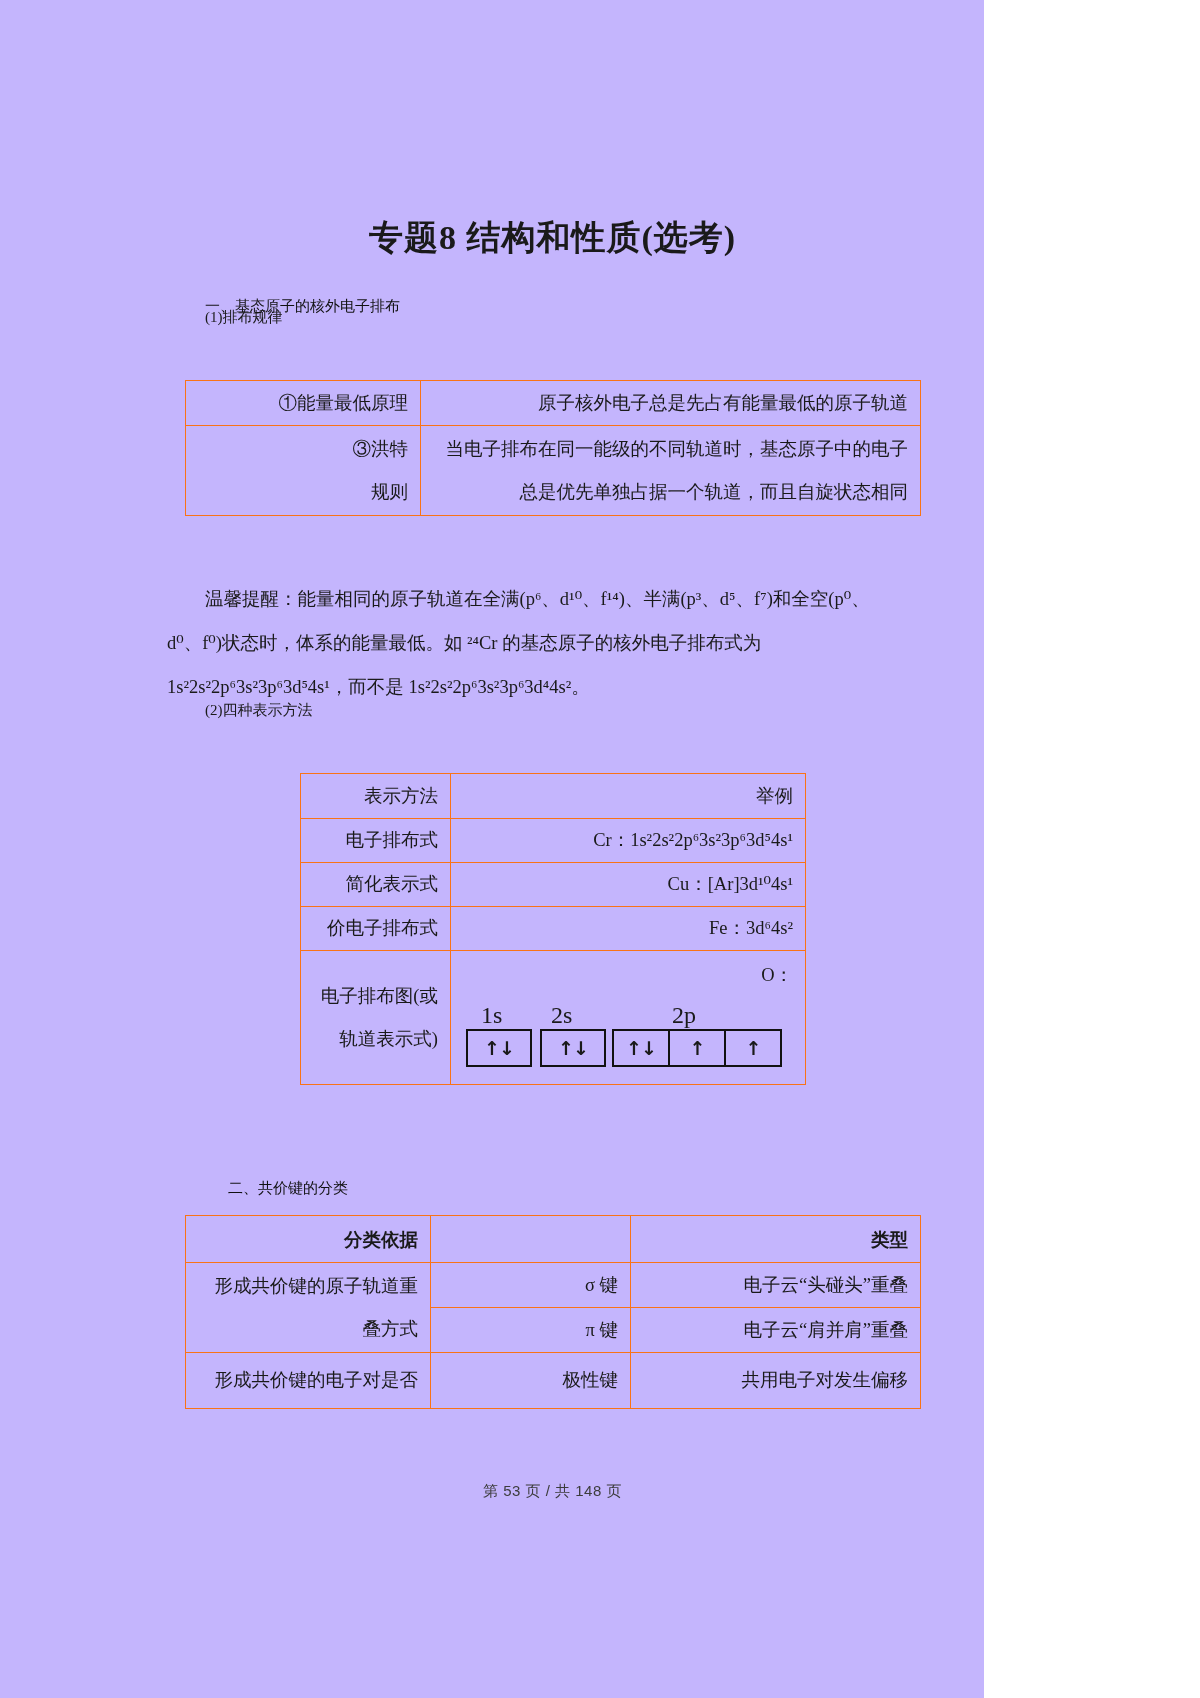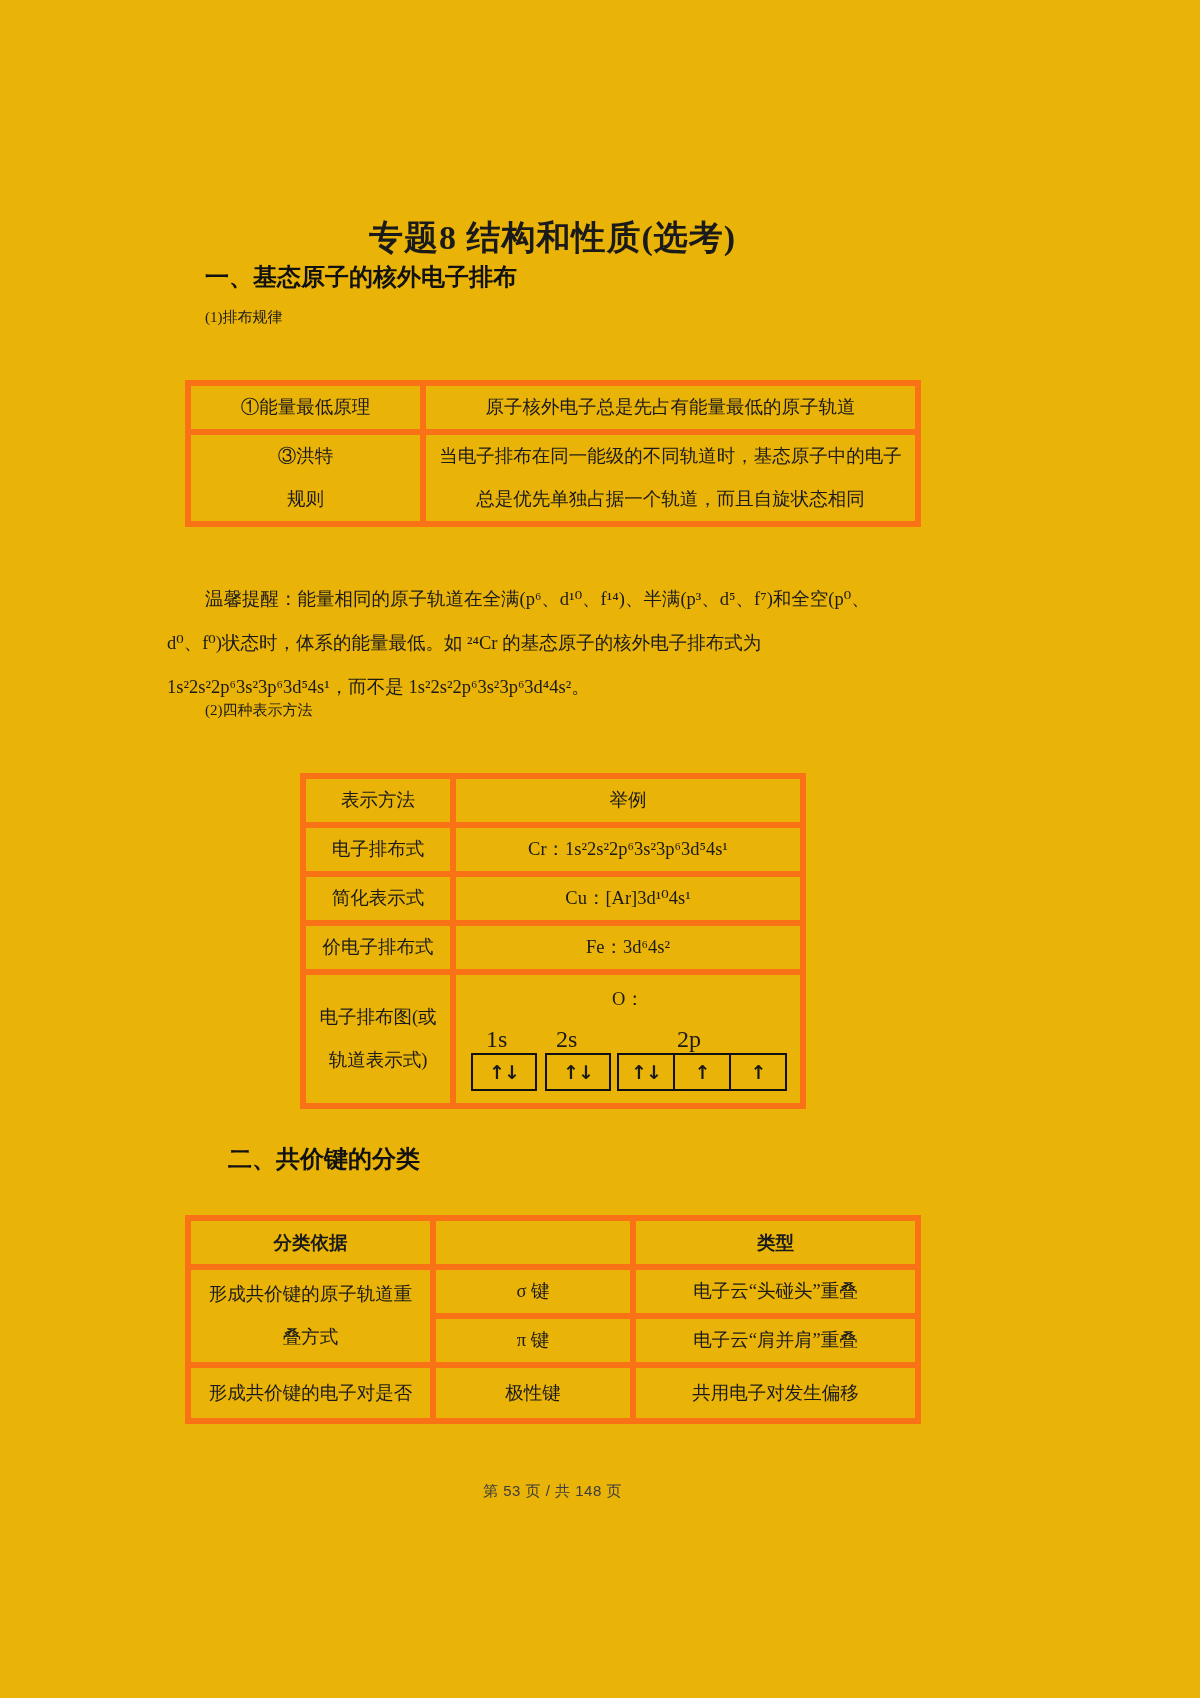--- a/index.html
+++ b/index.html
@@ -1,33 +1,33 @@
 <!DOCTYPE html>
 <html><head>
 <meta charset="utf-8">
 <style>
   html,body{margin:0;padding:0;background:#ffffff;}
-  .page{position:relative;width:1200px;height:1698px;background:#eab308;color:#1a1a1a;
+  .page{position:relative;width:984px;height:1698px;background:#c4b5fd;color:#1a1a1a;
         font-family:"Liberation Serif","DejaVu Serif",serif;overflow:hidden;}
 
   .title{position:absolute;left:165px;top:192px;width:775px;text-align:center;
          font-size:34px;font-weight:700;letter-spacing:1px;}
 
   .sec-heading{position:absolute;font-family:"Liberation Sans","DejaVu Sans",sans-serif;
-               font-weight:700;font-size:24px;color:#111;}
+               font-weight:400;font-size:15px;color:#111;margin-top:36px;}
   .sec1{left:205px;top:261px;}
   .sec2{left:228px;top:1143px;}
 
   .subheading{position:absolute;font-size:15px;}
   .sub1{left:205px;top:308px;}
   .sub2{left:205px;top:701px;}
 
   table{position:absolute;border-collapse:collapse;table-layout:fixed;}
-  td,th{border:6px solid #f97316;font-size:18.5px;font-weight:400;padding:0 12px;
-        vertical-align:middle;text-align:center;line-height:43px;color:#1a1a1a;}
+  td,th{border:1px solid #f97316;font-size:18.5px;font-weight:400;padding:0 12px;
+        vertical-align:middle;text-align:right;line-height:43px;color:#1a1a1a;}
   .pre{white-space:pre-line;}
 
   .t1{left:185px;top:380px;width:736px;}
   .t2{left:300px;top:773px;width:506px;}
   .t3{left:185px;top:1215px;width:736px;}
   .t3 th{font-family:"Liberation Sans","DejaVu Sans",sans-serif;font-weight:700;}
 
   .r45{height:45px;} .r44{height:44px;margin-left:32px;} .r47{height:47px;}
   .r56{height:56px;} .r90{height:90px;} .r134{height:134px;}
 

